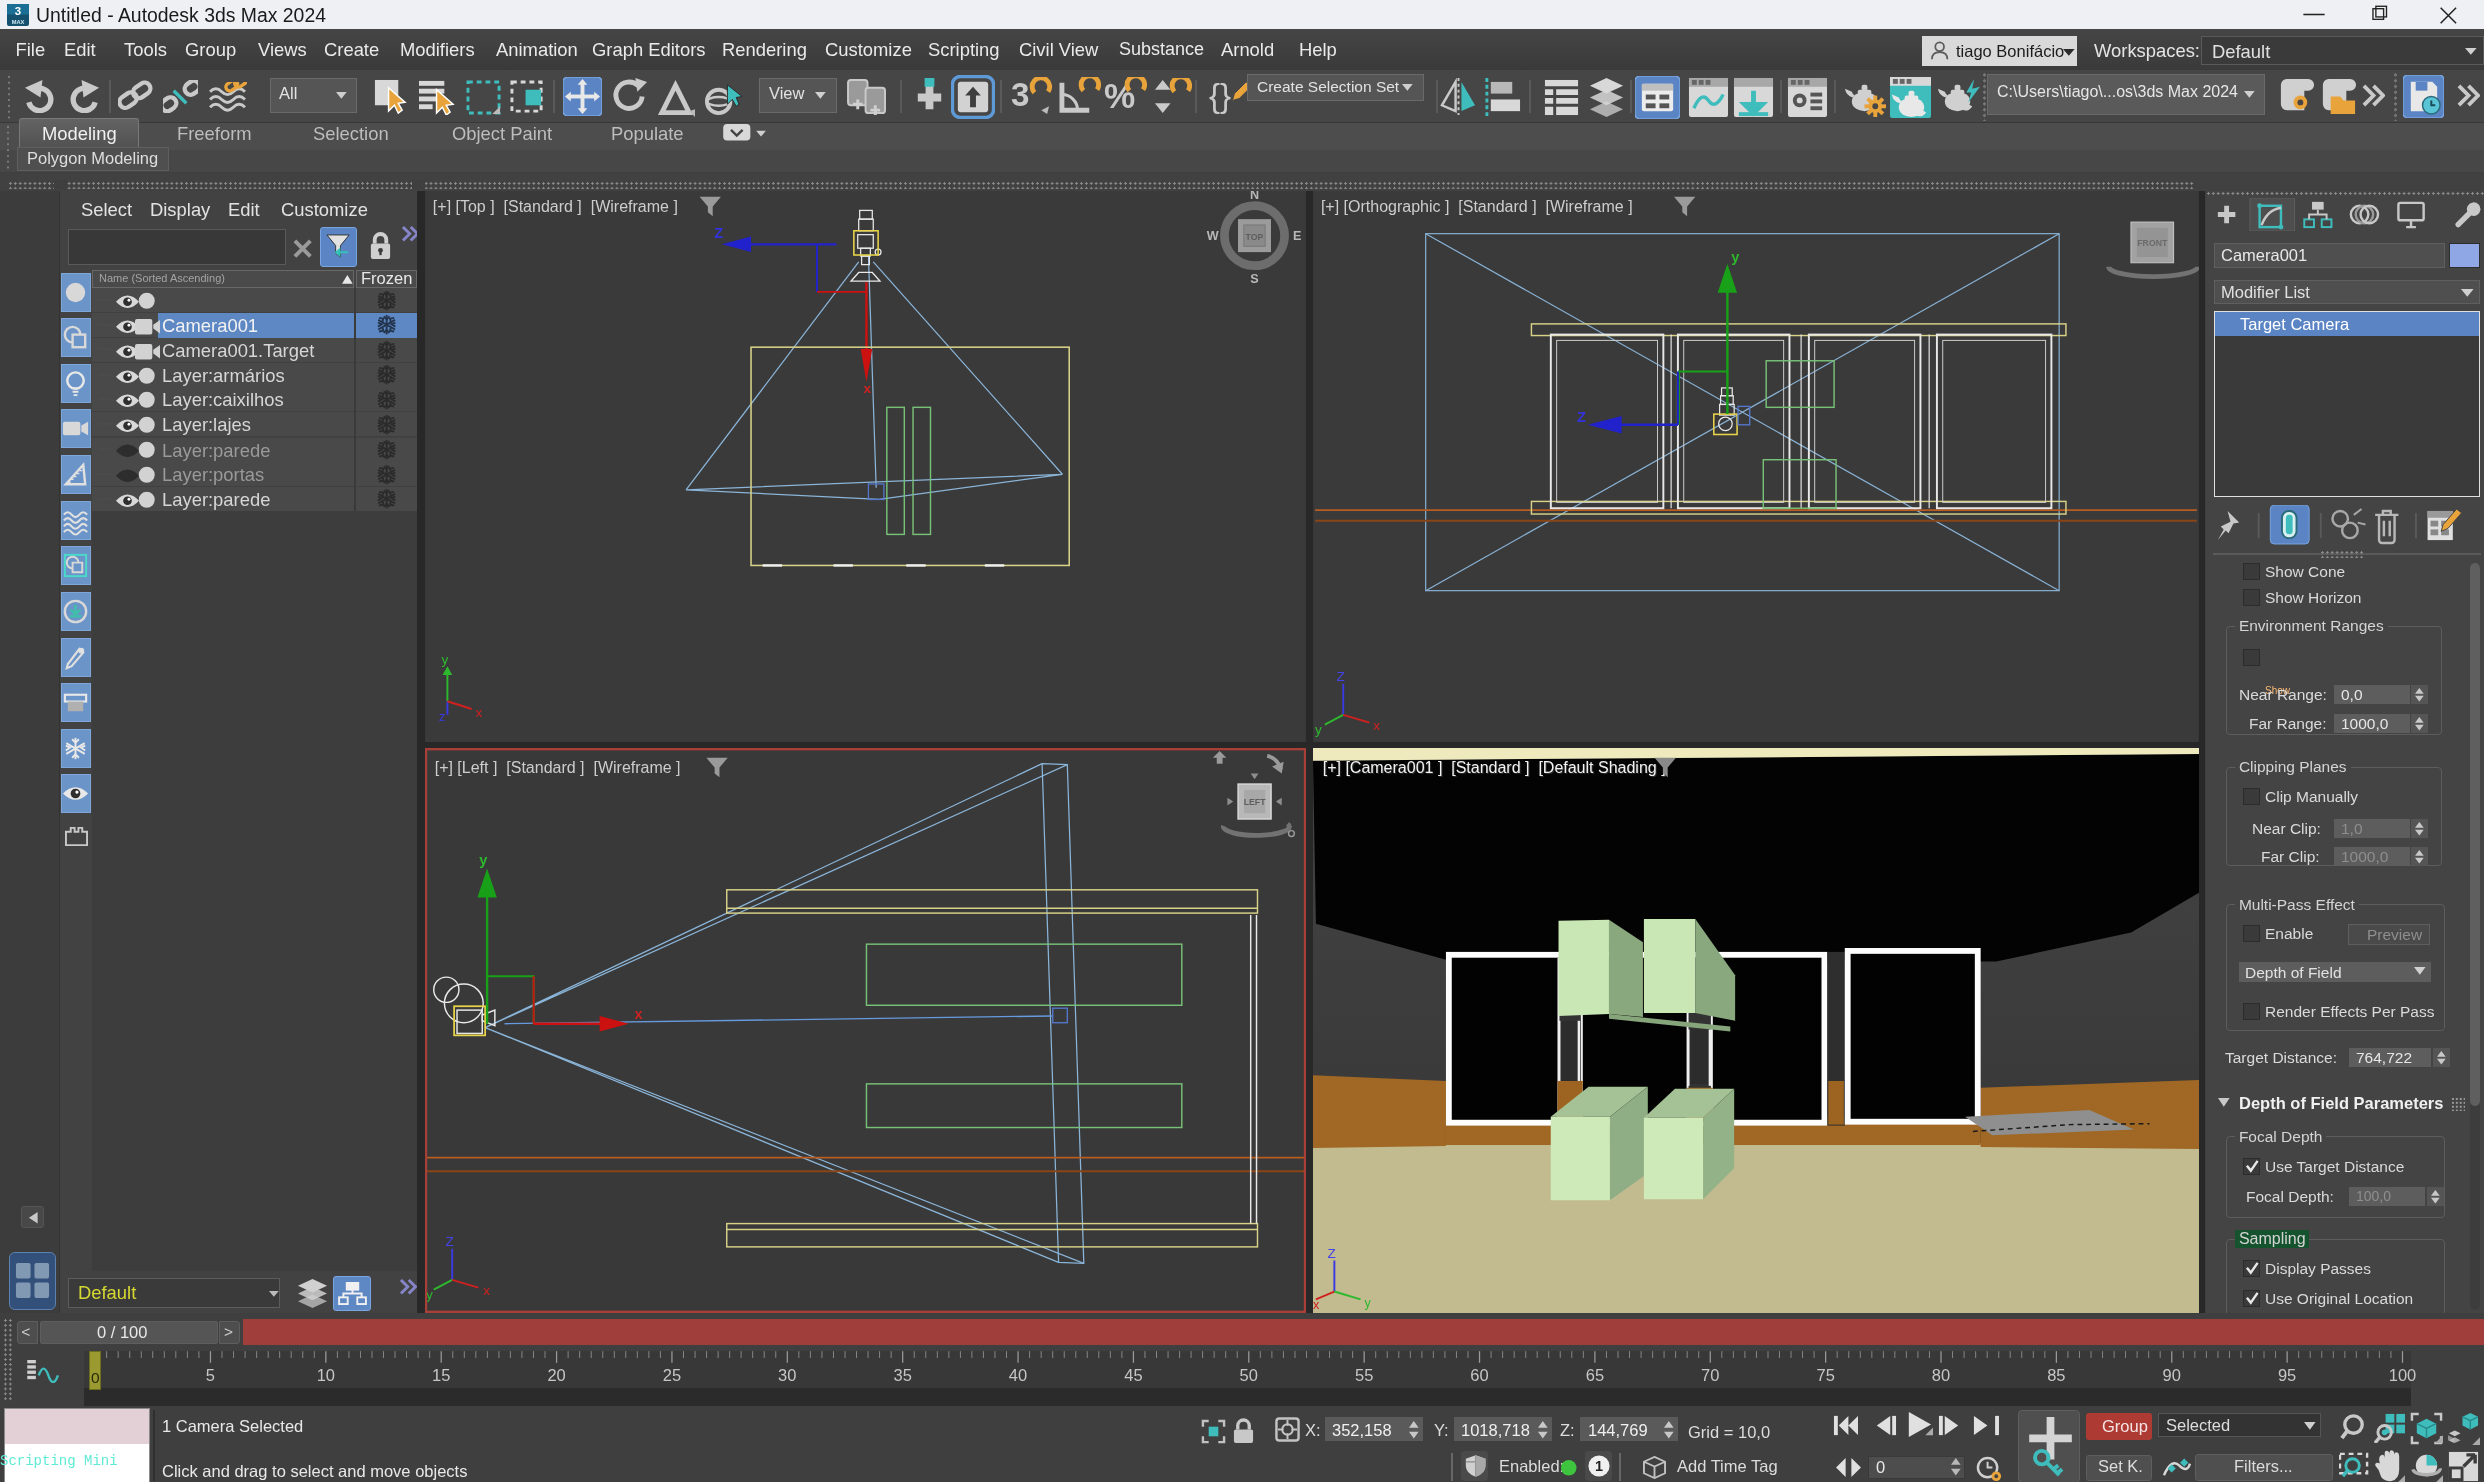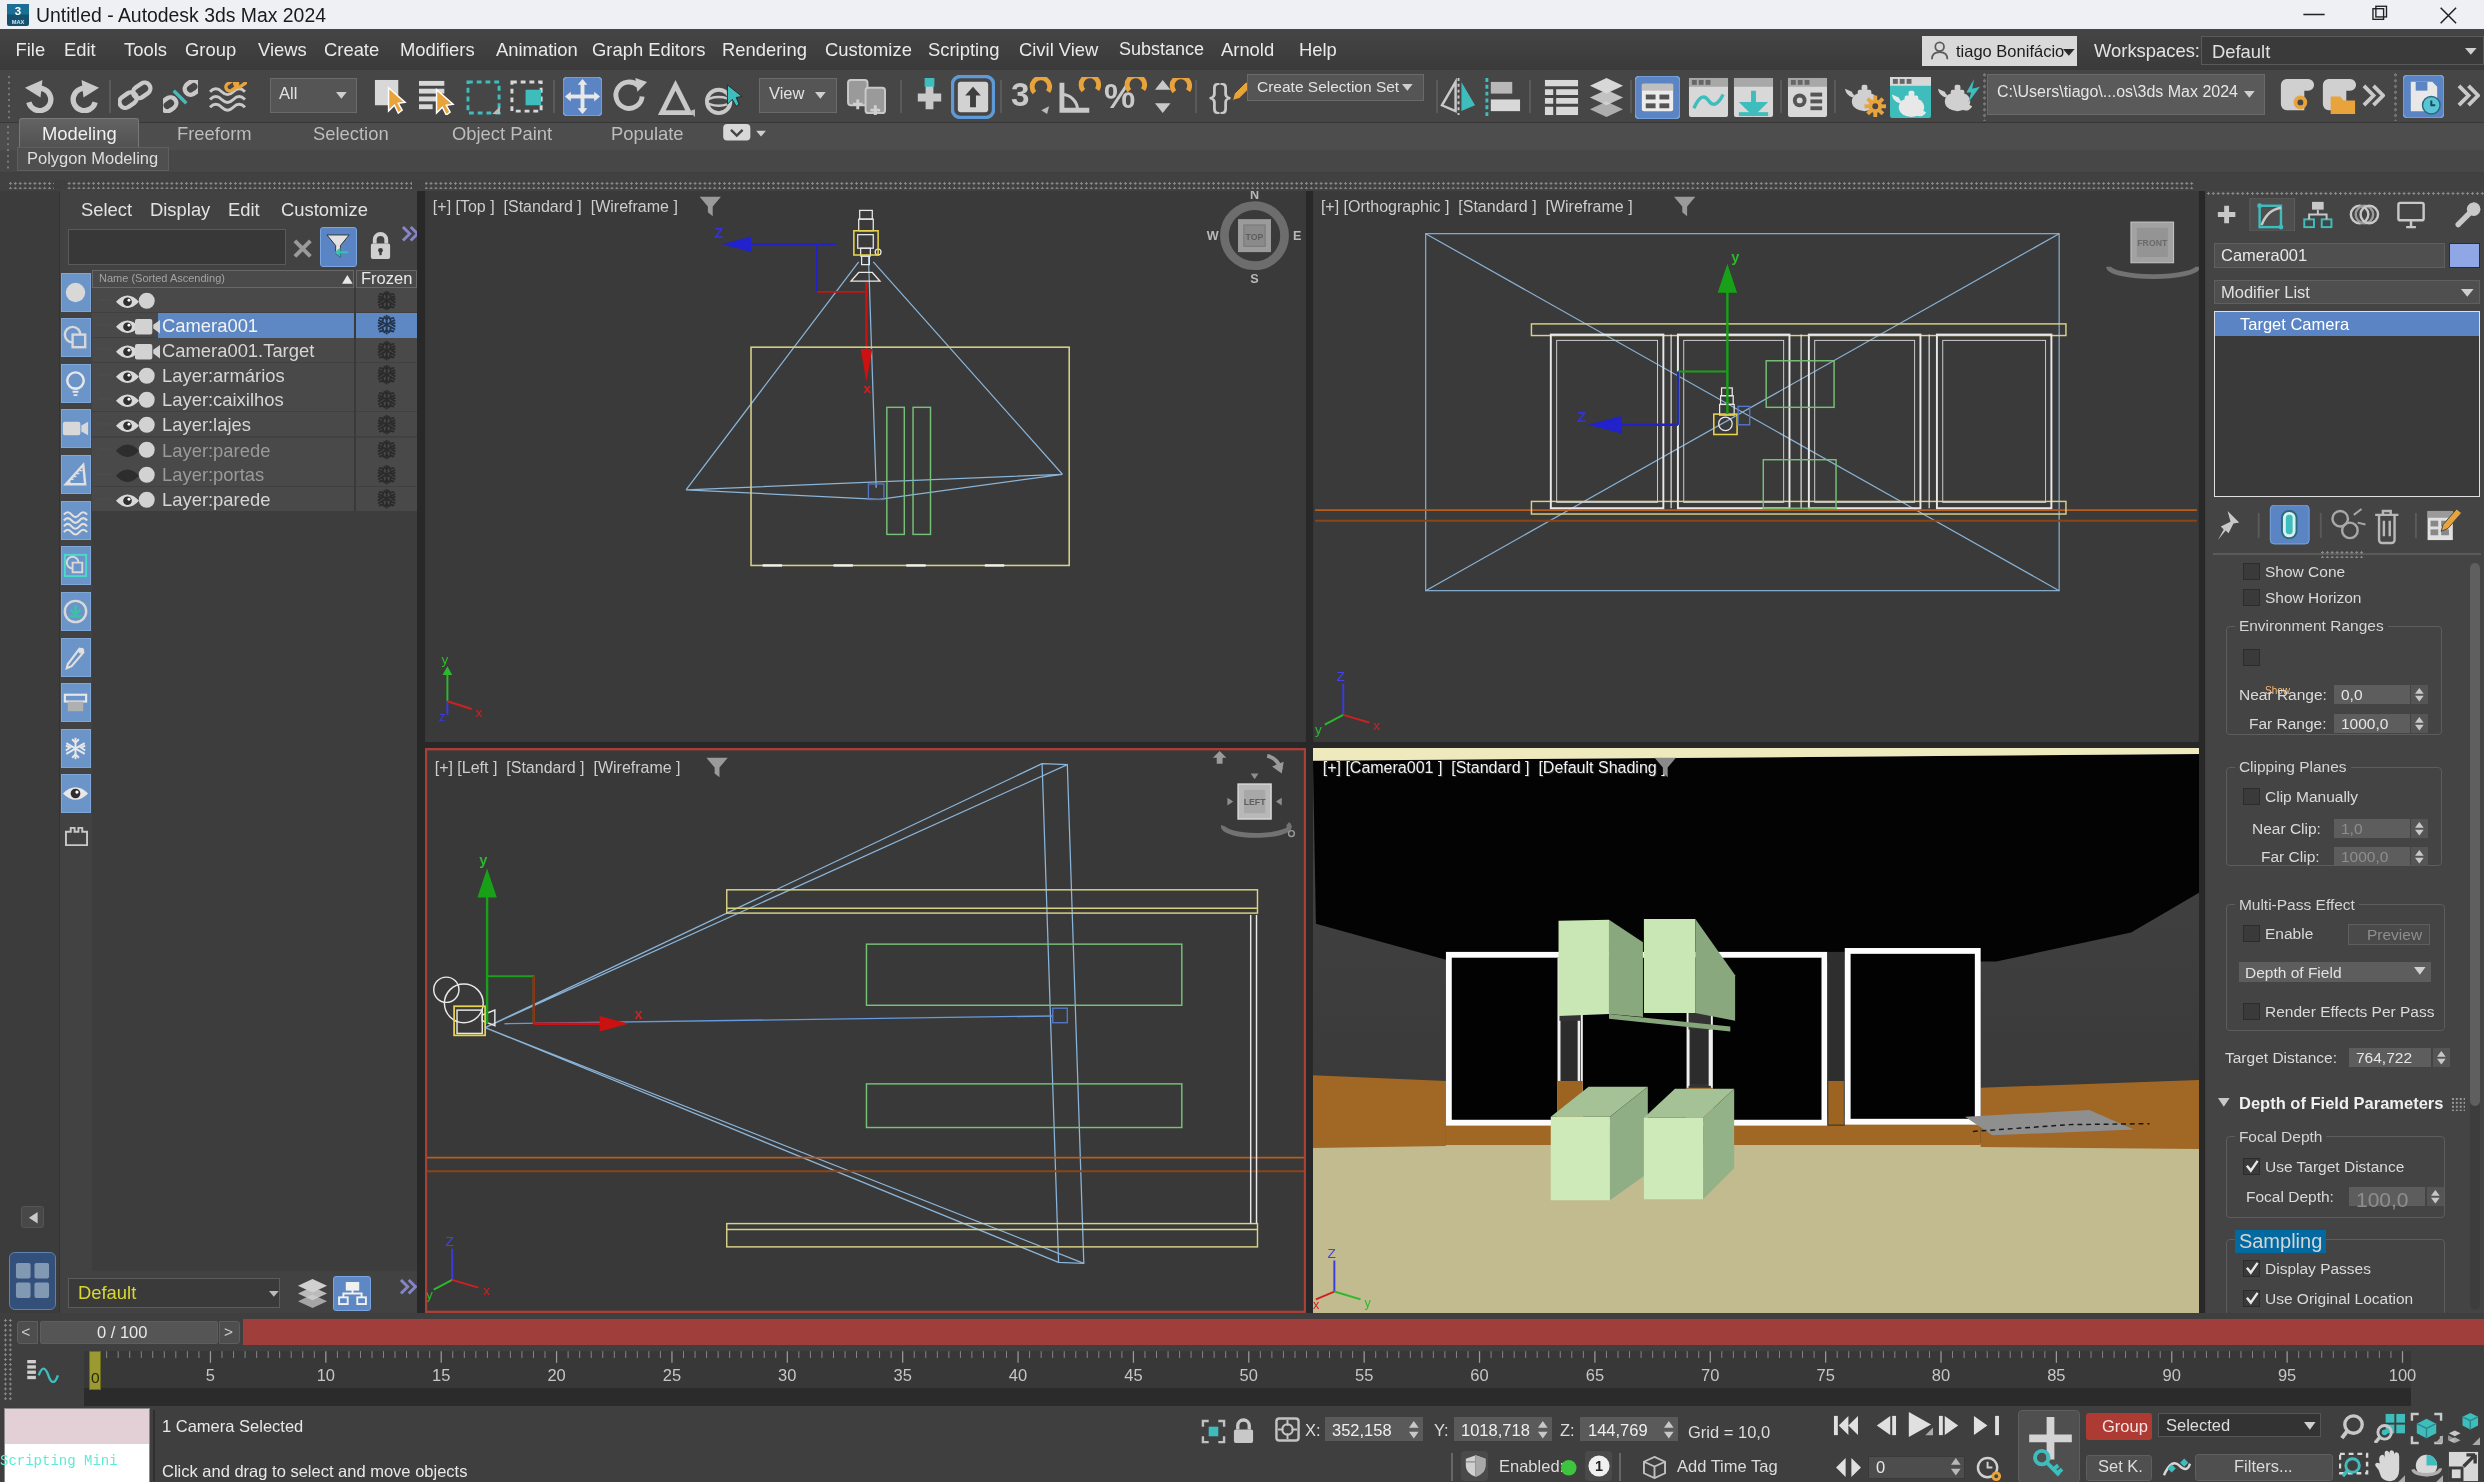--- a/index.html
+++ b/index.html
@@ -1071,28 +1071,28 @@
 <div class="a" style="left:2451px;top:1097px;width:13.6px;height:13.6px;background-image:radial-gradient(#9a9a9a 1px,transparent 1.1px);background-size:3.9px 3.9px"></div>
 <div class="a" style="left:2226px;top:1136px;width:219px;height:82px;border:1px solid #5d5d5d;border-radius:3.9px"></div>
 <div class="a txt" style="left:2235px;top:1128px;font-size:15.5px;color:#d4d4d4;background:#444;padding:0 3.9px">Focal Depth</div>
 <div class="a" style="left:2243px;top:1158px;width:16.5px;height:16.5px;background:#3a3a3a;border:1px solid #2c2c2c"></div>
 <svg class="a" style="left:2244px;top:1158px" width="16.5" height="16.5" viewBox="0 0 17 17">
     <path d="M3 8 L7 13 L14 3" fill="none" stroke="#e8e8e8" stroke-width="2.5"></path>
   </svg>
 <div class="a txt" style="left:2265px;top:1158px;font-size:15.5px;color:#dadada">Use Target Distance</div>
 <div class="a txt" style="left:2246px;top:1188px;font-size:15.5px;color:#dadada">Focal Depth:</div>
 <div class="a" style="left:2349px;top:1187px;width:76px;height:19.4px;background:#5d5d5d"></div>
-<div class="a txt" style="left:2356px;top:1188px;font-size:21px;color:#8e8e8e">100,0</div>
+<div class="a txt" style="left:2356px;top:1188px;font-size:14px;color:#8e8e8e">100,0</div>
 <div class="a" style="left:2427px;top:1187px;width:16.5px;height:19.4px;background:#555"></div>
 <svg class="a" style="left:2430px;top:1190px" width="10.7" height="13.6" viewBox="0 0 11 14">
     <path d="M5.5 0 L10 6 H1 Z" fill="#c8c8c8"></path>
     <path d="M5.5 14 L10 8 H1 Z" fill="#c8c8c8"></path>
   </svg>
 <div class="a" style="left:2226px;top:1239px;width:219px;height:92px;border:1px solid #5d5d5d;border-radius:3.9px"></div>
-<div class="a txt" style="left:2235px;top:1230px;font-size:20px;color:#d4d4d4;background:#0369a1;padding:0 3.9px">Sampling</div>
+<div class="a txt" style="left:2235px;top:1230px;font-size:16px;color:#d4d4d4;background:#14532d;padding:0 3.9px">Sampling</div>
 <div class="a" style="left:2243px;top:1260px;width:16.5px;height:16.5px;background:#3a3a3a;border:1px solid #2c2c2c"></div>
 <svg class="a" style="left:2244px;top:1260px" width="16.5" height="16.5" viewBox="0 0 17 17">
     <path d="M3 8 L7 13 L14 3" fill="none" stroke="#e8e8e8" stroke-width="2.5"></path>
   </svg>
 <div class="a txt" style="left:2265px;top:1260px;font-size:15.5px;color:#dadada">Display Passes</div>
 <div class="a" style="left:2243px;top:1290px;width:16.5px;height:16.5px;background:#3a3a3a;border:1px solid #2c2c2c"></div>
 <svg class="a" style="left:2244px;top:1290px" width="16.5" height="16.5" viewBox="0 0 17 17">
     <path d="M3 8 L7 13 L14 3" fill="none" stroke="#e8e8e8" stroke-width="2.5"></path>
   </svg>
 <div class="a txt" style="left:2265px;top:1290px;font-size:15.5px;color:#dadada">Use Original Location</div>

